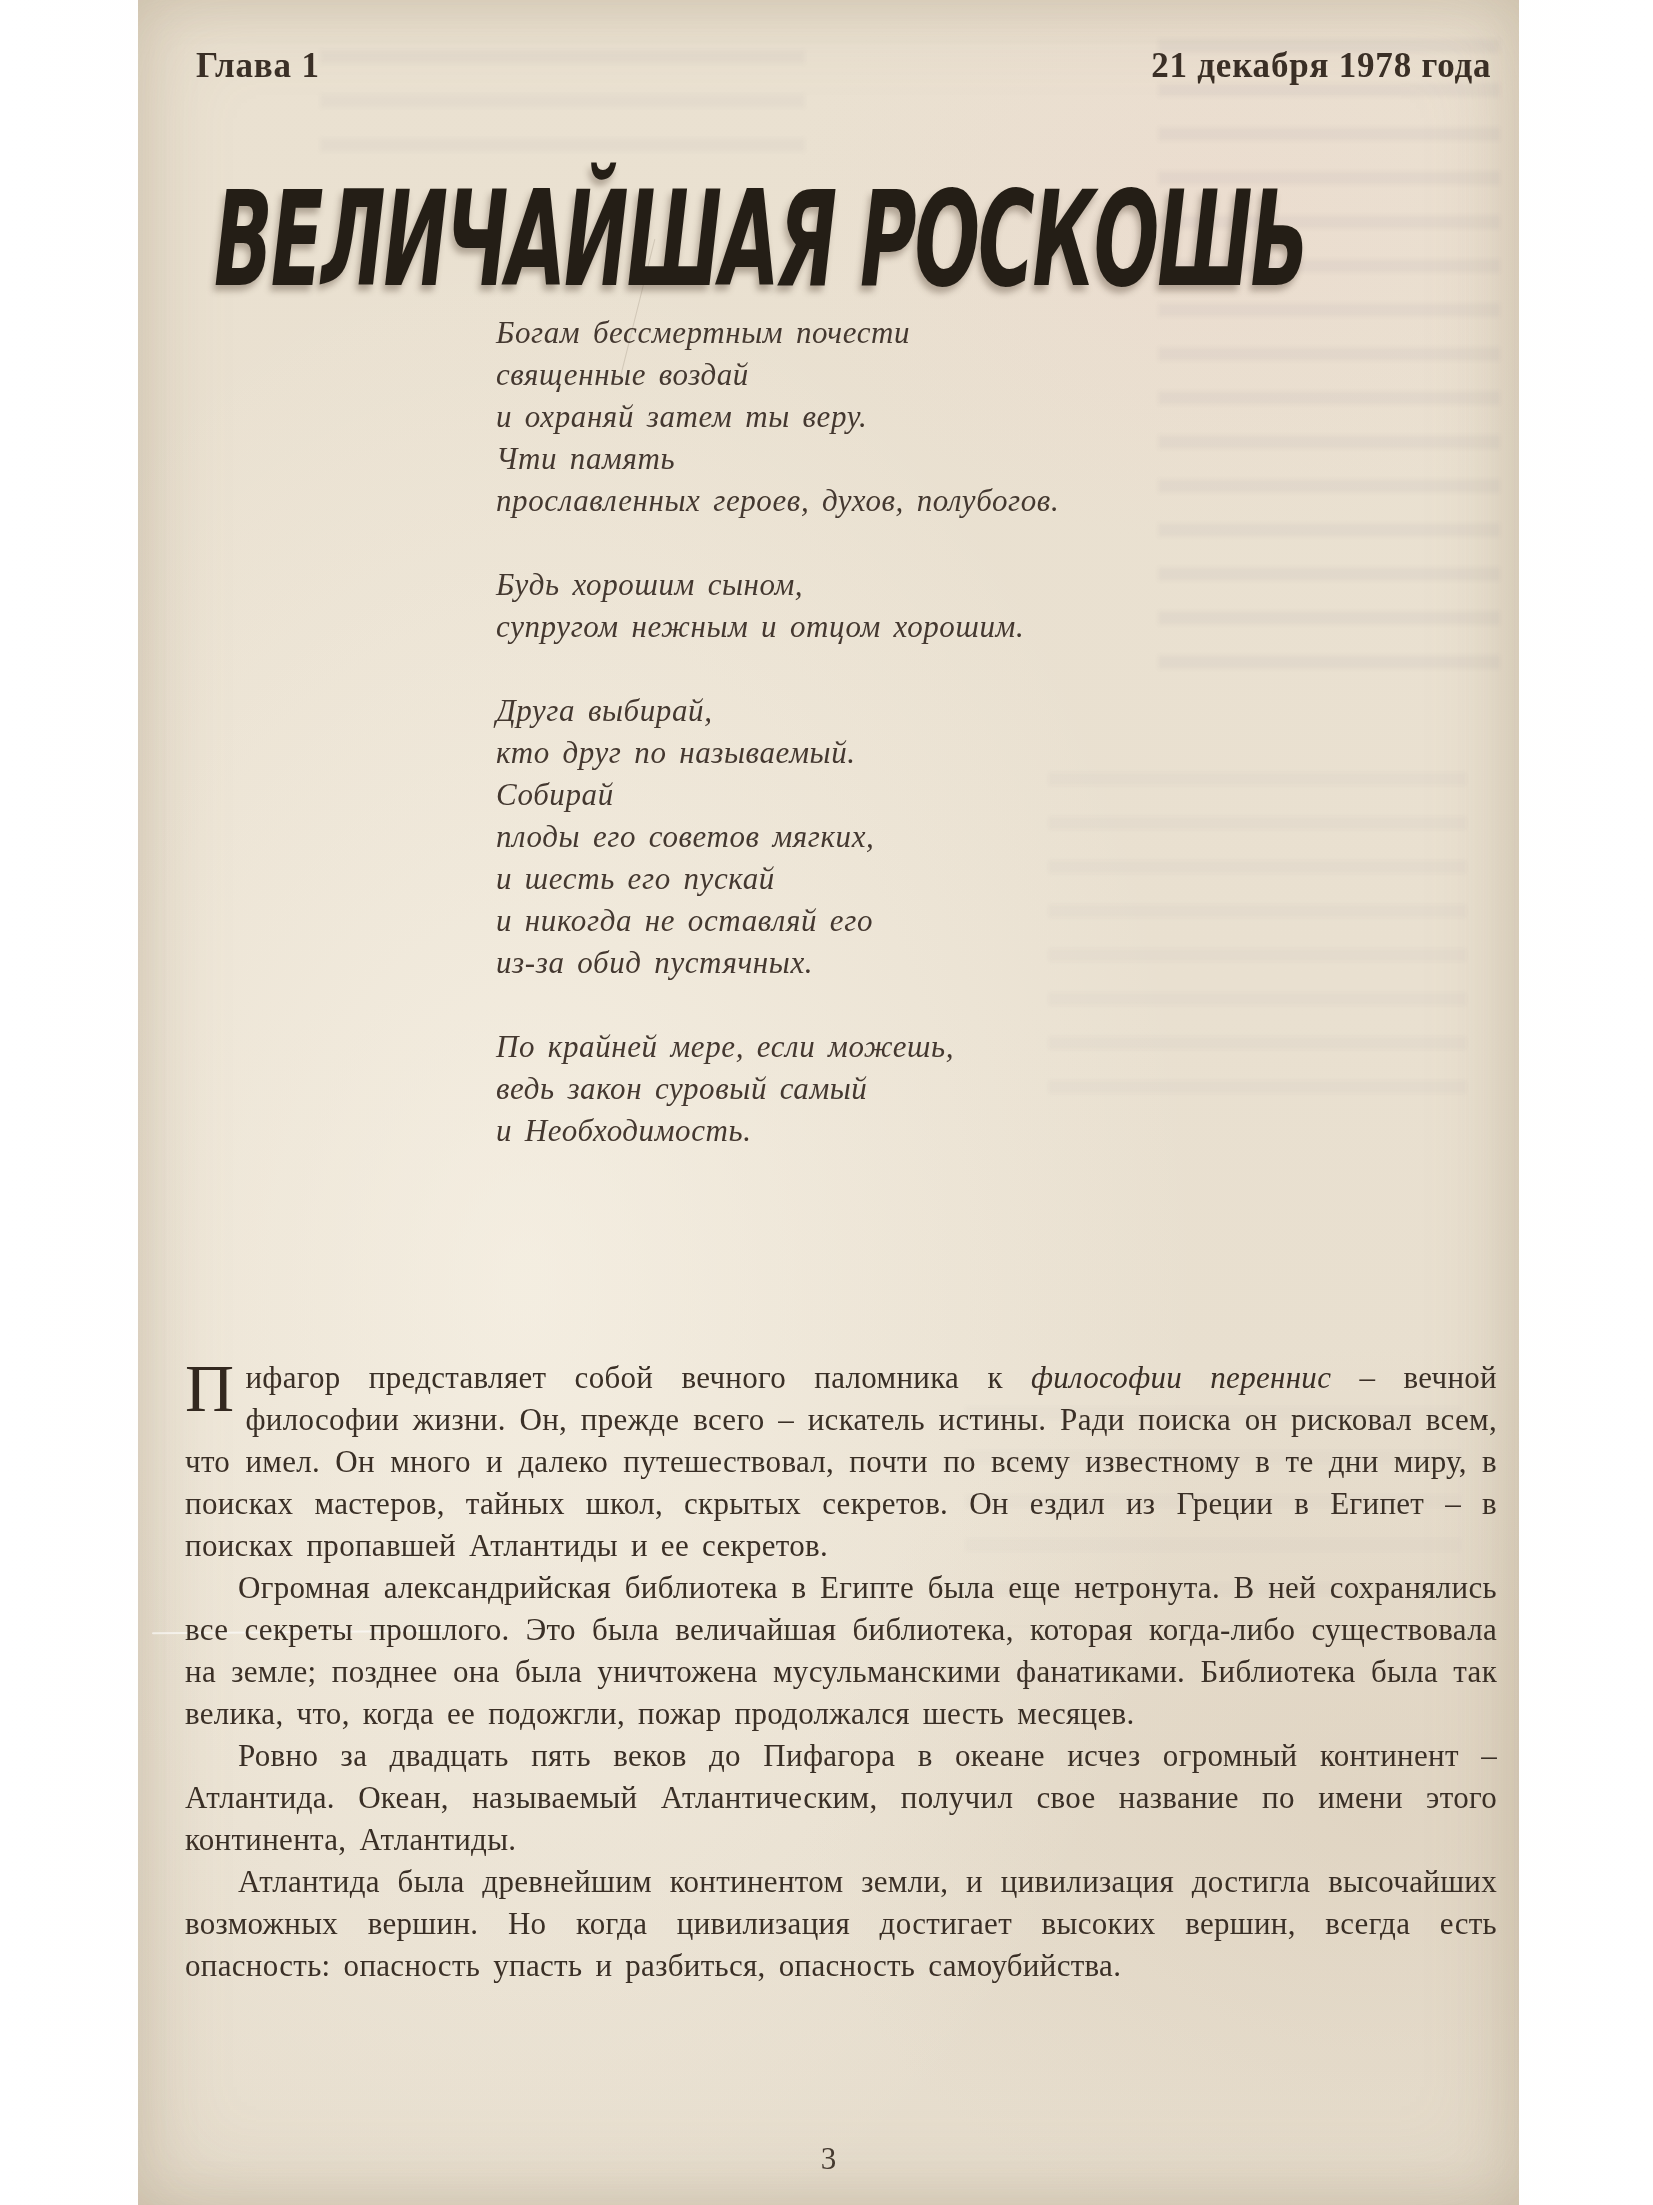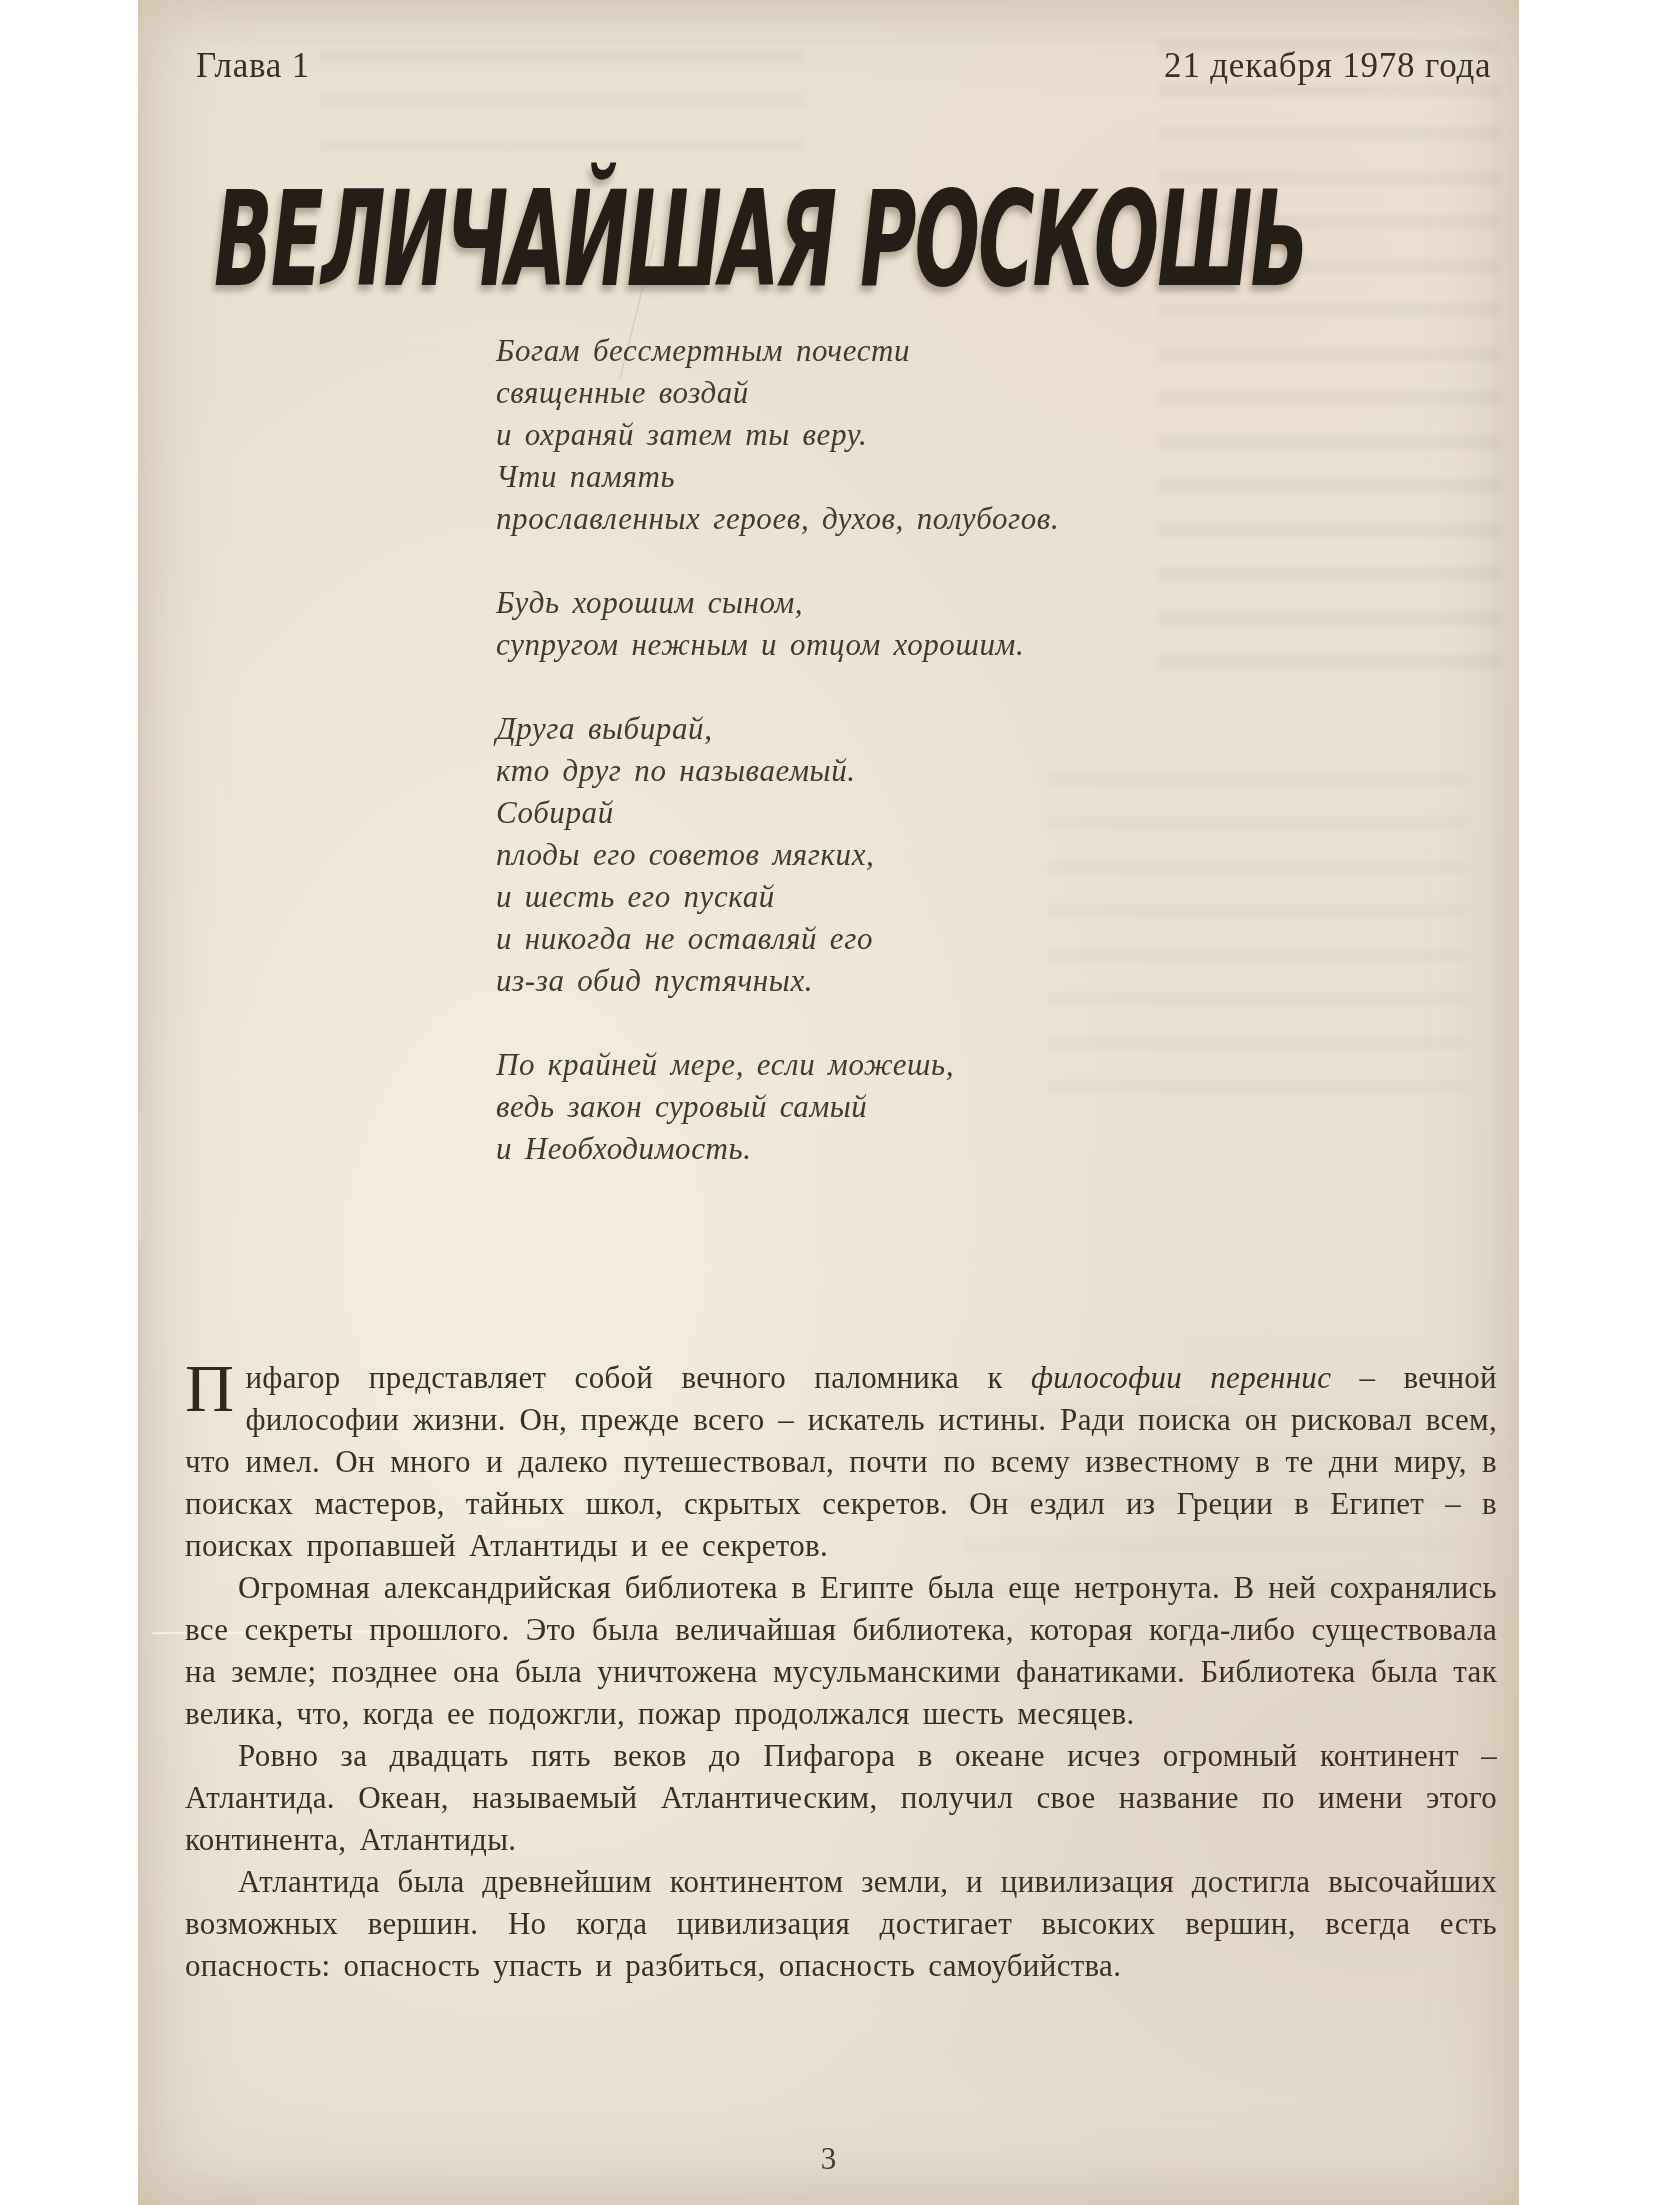--- a/index.html
+++ b/index.html
@@ -55,21 +55,21 @@
     transform: rotate(14deg);
   }
   
   .header {
     position: absolute;
     left: 58px; right: 27.6px; top: 46px;
     display: flex;
     justify-content: space-between;
     align-items: baseline;
     font-size: 35px;
-    font-weight: normal;
+    font-weight: bold;
     color: #3a2f26;
     letter-spacing: 0.8px;
     text-align: right;
   }
   
   .title {
     position: absolute;
     left: 76px; top: 163px;
     margin: 0;
     font-family: "DejaVu Sans", sans-serif;
@@ -79,21 +79,21 @@
     letter-spacing: -2.2px;
     white-space: nowrap;
     color: #241e16;
     transform: scale(0.93, 1.58);
     transform-origin: 0 0;
     text-shadow: -2.8px 3.9px 5px rgba(110,95,80,0.45);
   }
   
   .poem {
     position: absolute;
-    left: 358px; top: 330px;
+    left: 358px; top: 312px;
     font-style: italic;
     font-size: 31px;
     line-height: 42px;
     color: #443830;
     letter-spacing: 0.6px;
     word-spacing: 4.4px;
   }
   .stanza { margin: 0 0 42px 0; }
   .poem-line { white-space: nowrap; }
   

